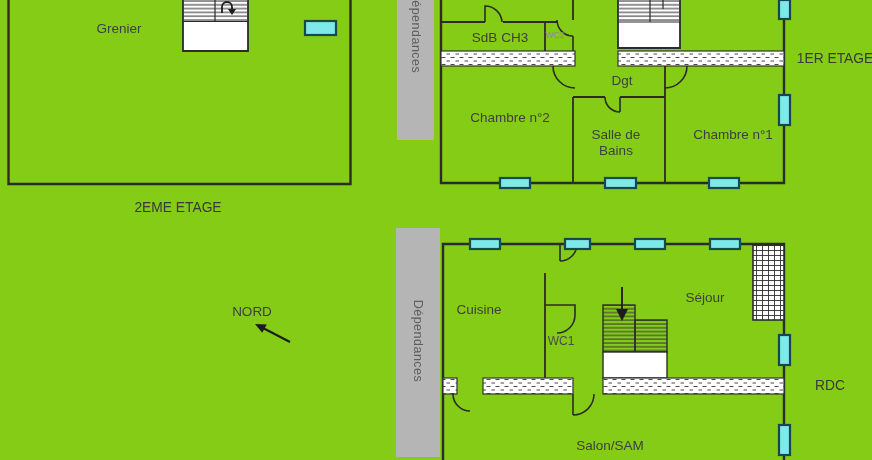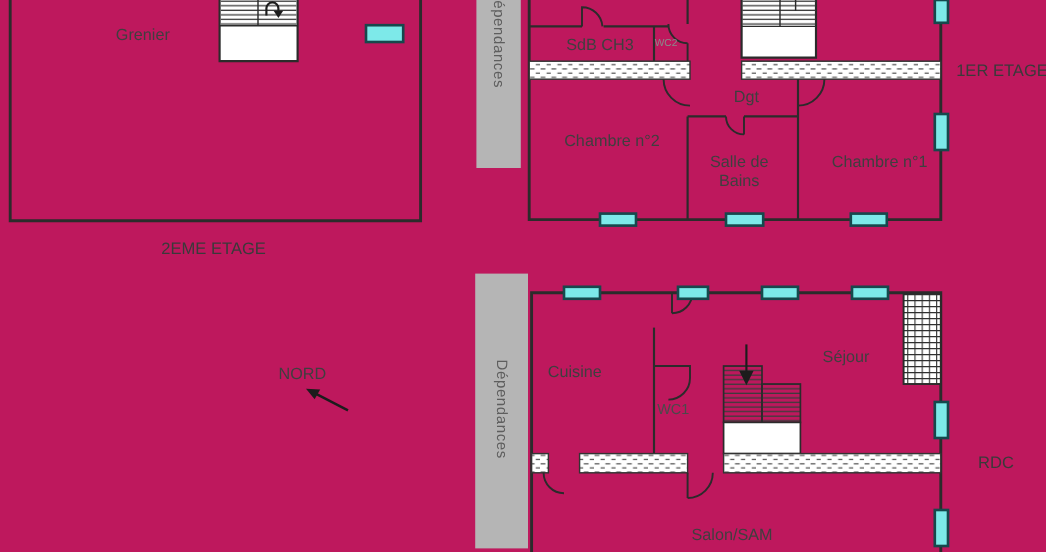--- a/index.html
+++ b/index.html
@@ -1,16 +1,16 @@
 <!DOCTYPE html>
 <html><head>
 <meta charset="utf-8">
 <style>
   html,body{margin:0;padding:0;background:#fff;}
-  .stage{position:relative;width:872px;height:460px;background:#be185d;
+  .stage{position:relative;width:872px;height:460px;background:#84cc16;
          font-family:"Liberation Sans",sans-serif;overflow:hidden;}
   .stage svg{position:absolute;left:0;top:0;}
   .wall{fill:none;stroke:#2b2b2b;}
   .w24{stroke-width:2.4;} .w20{stroke-width:2;} .w18{stroke-width:1.8;}
   .w16{stroke-width:1.6;} .w12{stroke-width:1.2;}
   .whitebox{fill:#ffffff;stroke:#2b2b2b;stroke-width:1.8;}
   .hatchbox{stroke:#2b2b2b;stroke-width:1.4;}
   .insulband{stroke:#333333;stroke-width:1.2;}
   .win{stroke:#16484c;stroke-width:2.2;}
   .arrowline{fill:none;stroke:#1c1c1c;stroke-width:1.8;}

